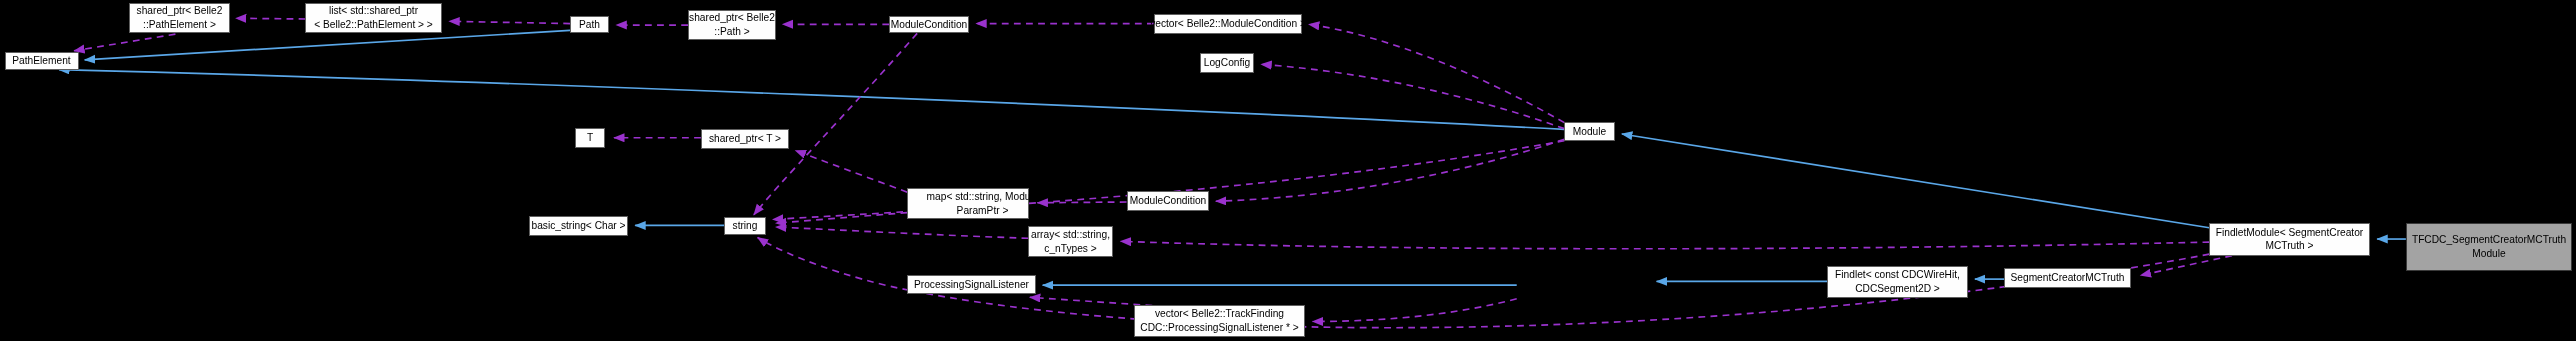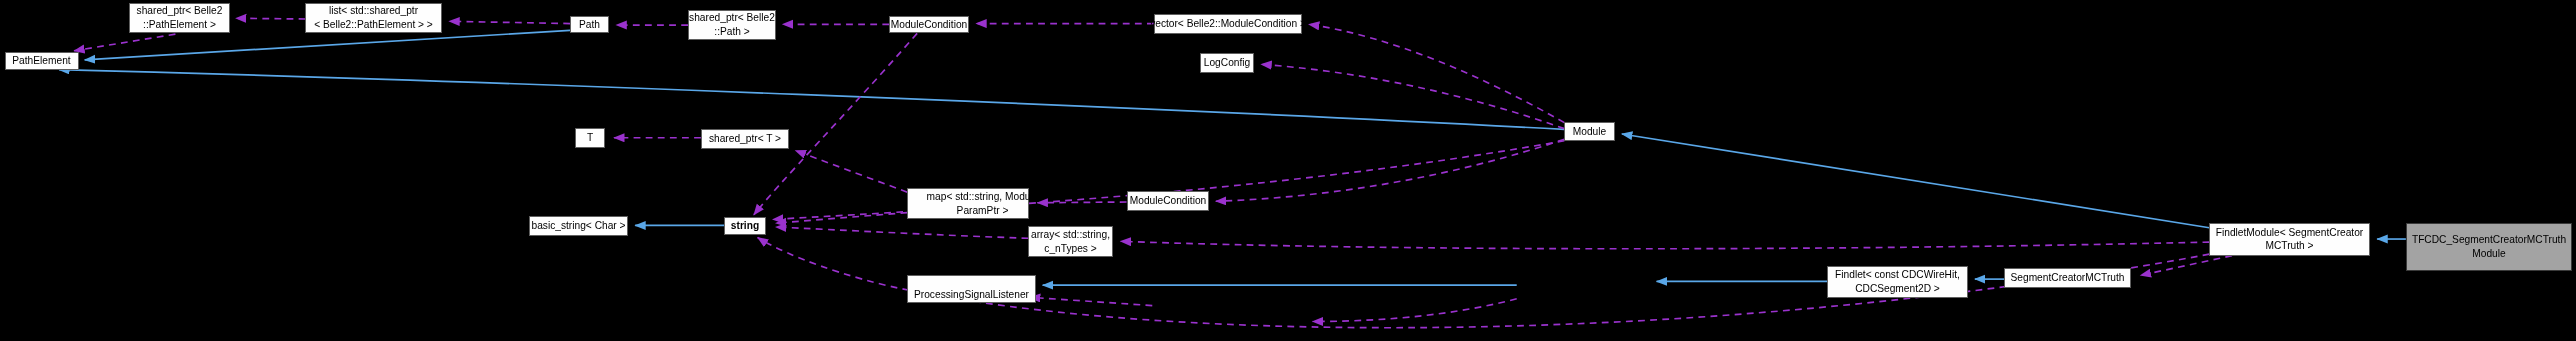--- a/index.html
+++ b/index.html
@@ -118,42 +118,46 @@
   </div>
 
   <div class="node" style="left:701px;top:129px;width:88px;height:19.7px;">
     <span>shared_ptr&lt; T &gt;</span>
   </div>
 
   <div class="node" style="left:529px;top:216px;width:99px;height:19.7px;">
     <span>basic_string&lt; Char &gt;</span>
   </div>
 
-  <div class="node" style="left:724px;top:217px;width:42px;height:18px;font-weight:bold;">
+  <div class="node" style="left:724px;top:217px;width:42px;height:18px;">
     <span>string</span>
   </div>
 
   <div class="node" style="left:907px;top:188px;width:122px;height:31px;padding-left:32px;">
     <span>map&lt; std::string, Module</span>
     <span>ParamPtr &gt;</span>
   </div>
 
   <div class="node" style="left:1127px;top:191px;width:82px;height:19.7px;">
     <span>ModuleCondition</span>
   </div>
 
   <div class="node" style="left:1028px;top:226px;width:85px;height:31px;">
     <span>array&lt; std::string,</span>
     <span>c_nTypes &gt;</span>
   </div>
 
-  <div class="node" style="left:907px;top:275px;width:129px;height:28px;justify-content:flex-end;">
+  <div class="node" style="left:907px;top:275px;width:129px;height:19px;">
     <span>ProcessingSignalListener</span>
   </div>
 
+  <div class="node" style="left:1134px;top:305px;width:171px;height:32px;">
+    <span>vector&lt; Belle2::TrackFinding</span>
+    <span>CDC::ProcessingSignalListener * &gt;</span>
+  </div>
 
 
   <div class="node" style="left:1827px;top:266px;width:141px;height:32px;">
     <span>Findlet&lt; const CDCWireHit,</span>
     <span>CDCSegment2D &gt;</span>
   </div>
 
   <div class="node" style="left:2004px;top:268px;width:127px;height:19.7px;">
     <span>SegmentCreatorMCTruth</span>
   </div>

